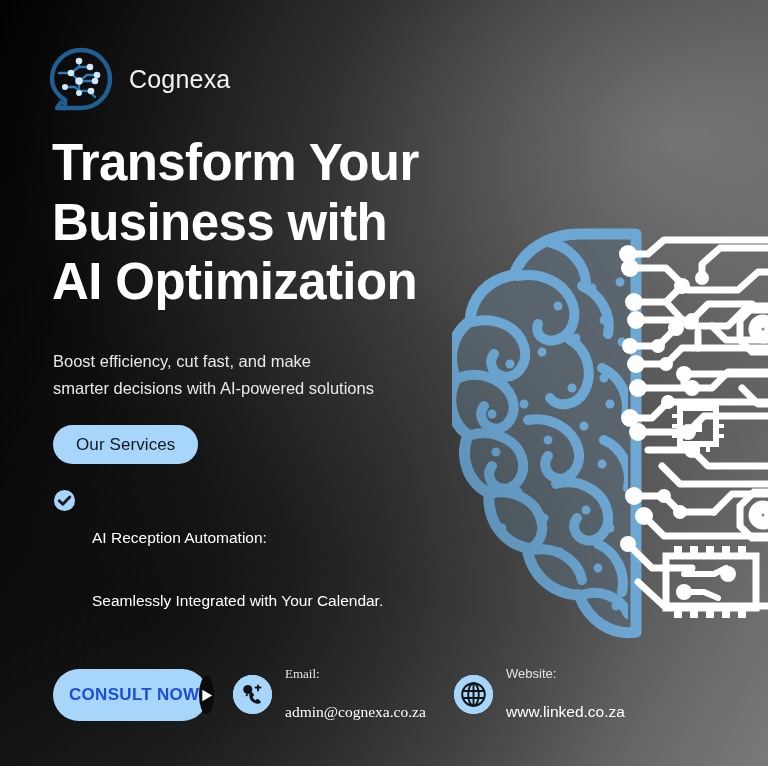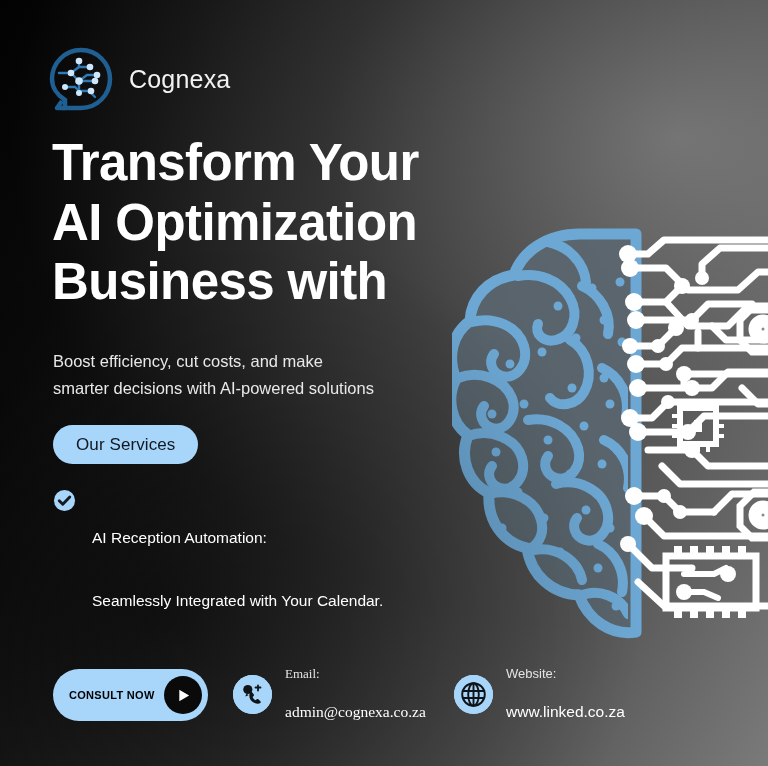--- a/index.html
+++ b/index.html
@@ -119,22 +119,22 @@
   .cta {
     position:absolute; left:53px; top:669px;
     width:155px; height:52px;
     background:#a7d6fa;
     border-radius:26px;
     display:flex; align-items:center;
     padding:0 6px 0 16px;
     border:none; cursor:pointer;
   }
   .cta-label {
-    color:#000000;
-    font-size:11px;
+    color:#1d4ed8;
+    font-size:17px;
     font-weight:bold;
     letter-spacing:0.3px;
     white-space:nowrap;
   }
   .cta-arrow {
     margin-left:auto;
     width:38px; height:38px;
     border-radius:50%;
     background:#0a0a0a;
     display:flex; align-items:center; justify-content:center;
@@ -372,26 +372,26 @@
           <circle cx="44" cy="46" r="3.3"></circle>
           <circle cx="32" cy="48" r="3.0"></circle>
         </g>
       </svg>
     </span>
     <span class="logo-text">Cognexa</span>
   </div>
 
   <h1 class="headline">
     <span class="hl-line">Transform Your</span>
+    <span class="hl-line">Business with</span>
     <span class="hl-line">AI Optimization</span>
-    <span class="hl-line">Business with</span>
   </h1>
 
   <p class="subhead">
-    <span class="sh-line">Boost efficiency, cut costs, and make</span>
+    <span class="sh-line">Boost efficiency, cut fast, and make</span>
     <span class="sh-line">smarter decisions with AI-powered solutions</span>
   </p>
 
   <button class="pill">Our Services</button>
 
   <div class="feature">
     <span class="check">
       <svg viewBox="0 0 24 24" xmlns="http://www.w3.org/2000/svg">
         <circle cx="12" cy="12" r="11" fill="#a7d6fa"></circle>
         <path d="M6.5 12.3 L10.2 16 L17.5 8.4" fill="none" stroke="#141a21" stroke-width="3" stroke-linecap="round" stroke-linejoin="round"></path>

